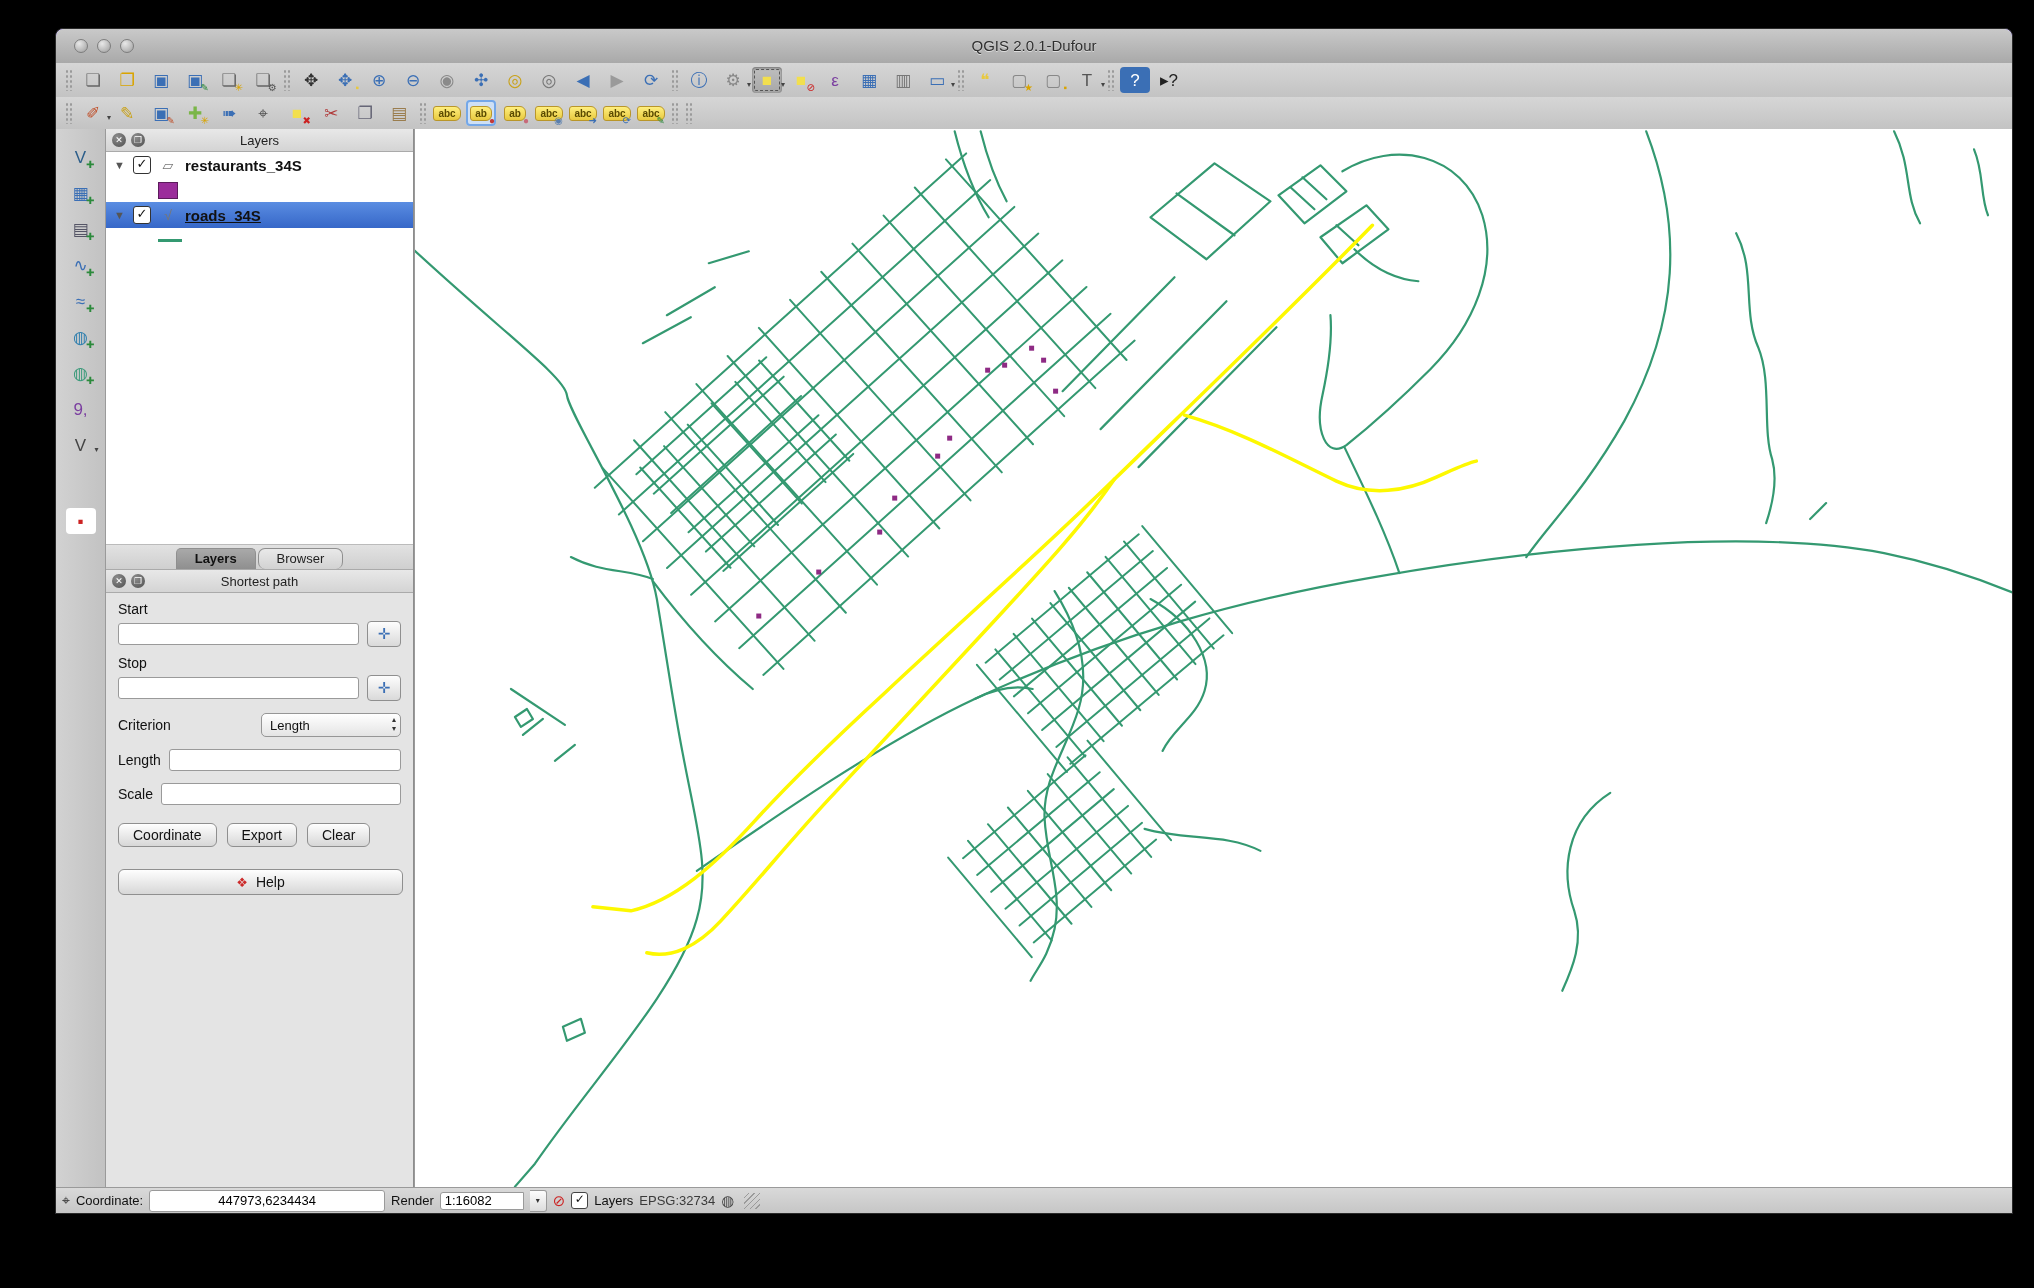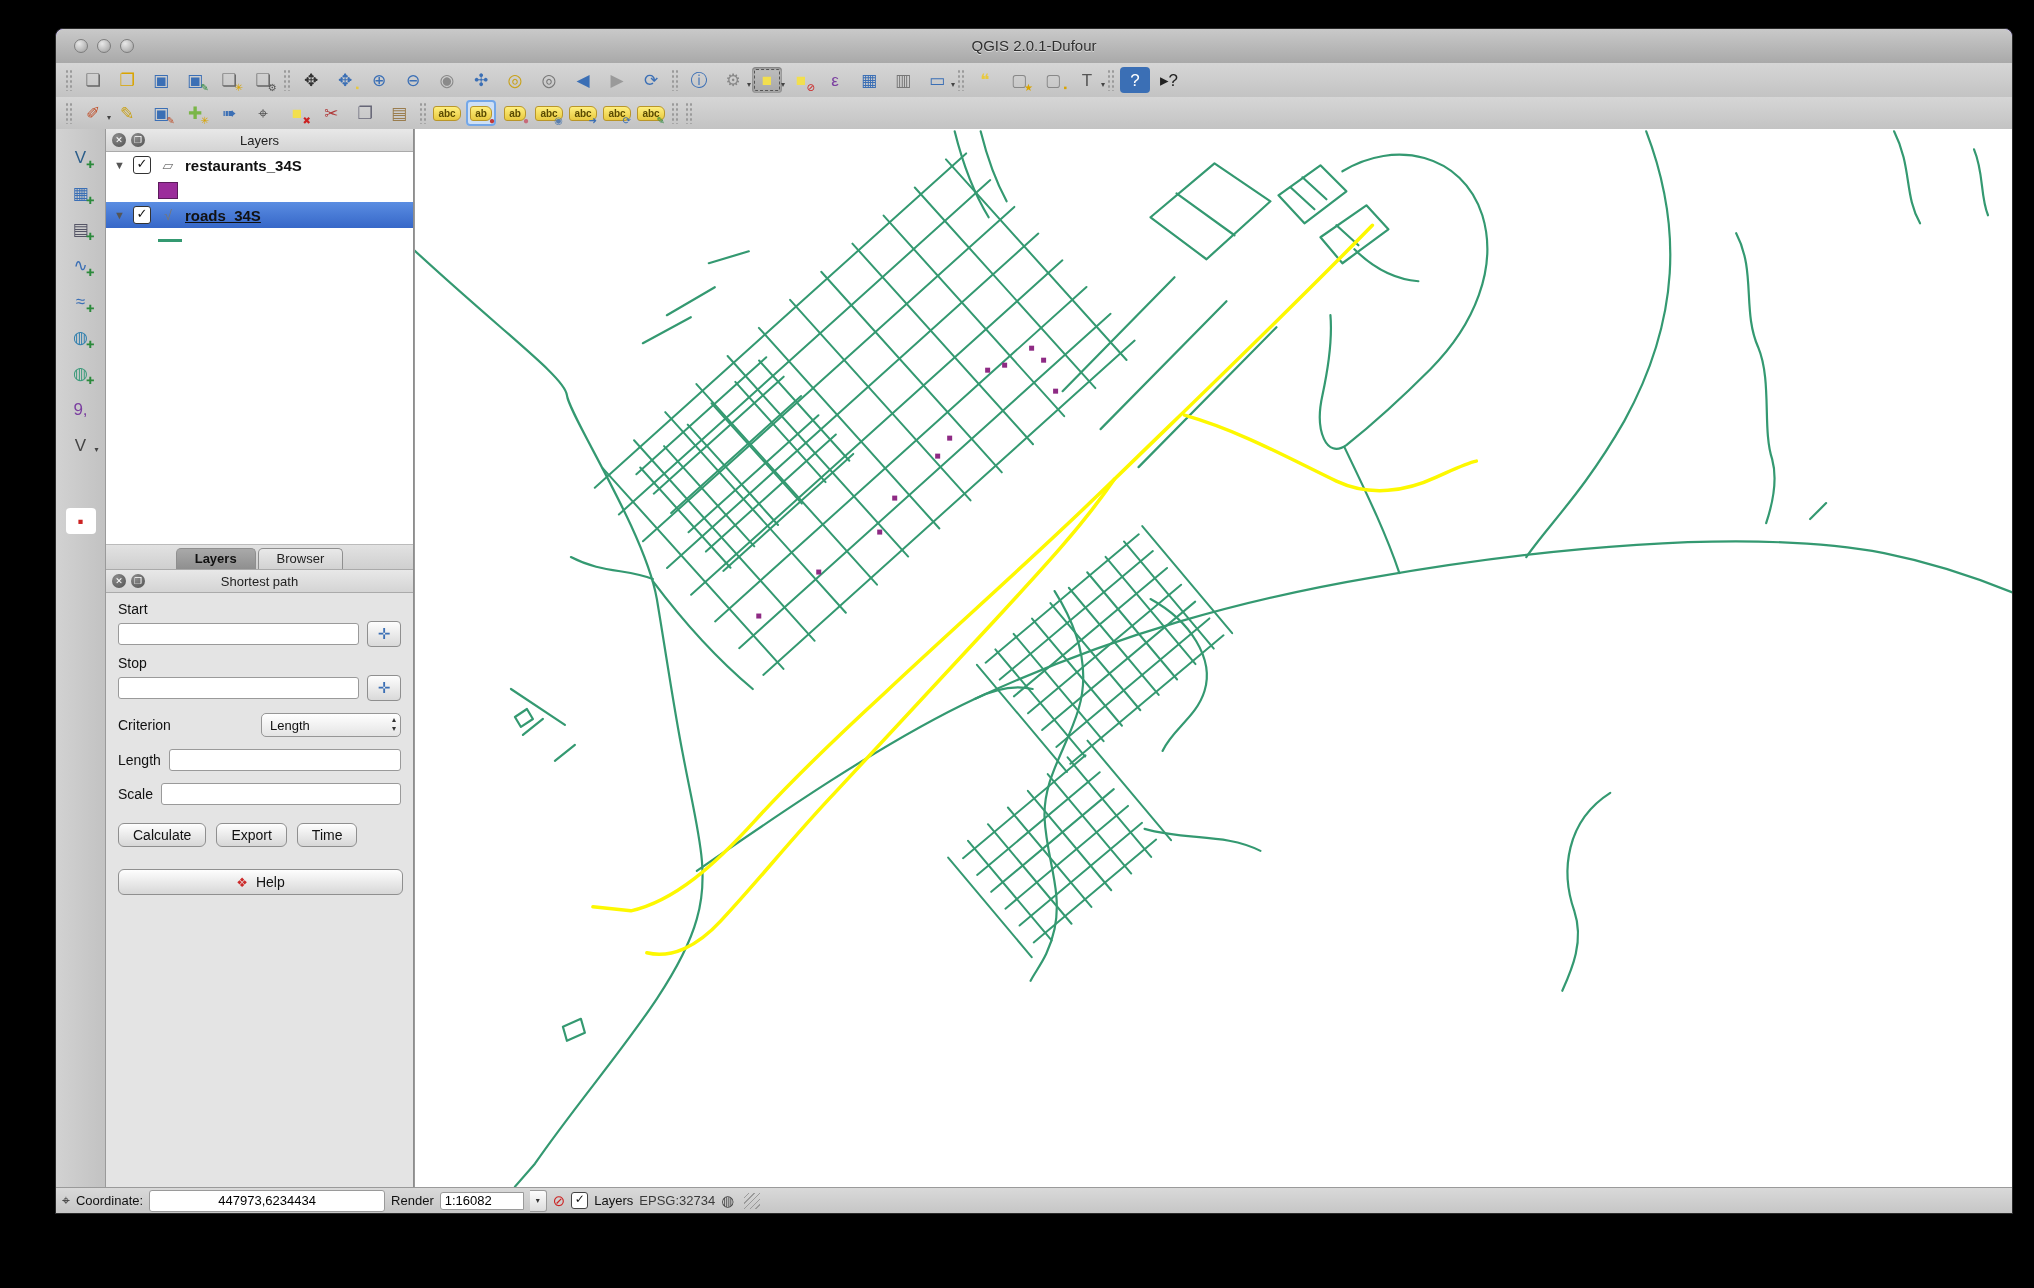--- a/index.html
+++ b/index.html
@@ -55,21 +55,21 @@
   .ltype{color:#777;font-size:14px;width:20px;text-align:center;}
   .lname{font-weight:bold;color:#111;}
   .lname.active{text-decoration:underline;}
   .swatchrow{height:24px;display:flex;align-items:center;padding-left:52px;}
   .swatch-pt{width:18px;height:15px;background:#9b2d9b;border:1px solid #5c1b5c;}
   .swatch-ln{width:24px;height:3px;background:#349971;}
   #docktabs{height:24px;display:flex;justify-content:center;align-items:flex-end;gap:2px;
     background:linear-gradient(#e2e2e2,#cfcfcf);border-bottom:1px solid #aaa;flex:none;}
   .dtab{font-size:13px;padding:2px 18px 3px;border:1px solid #8f8f8f;border-bottom:none;border-radius:5px 5px 0 0;}
   .dtab.on{background:linear-gradient(#a9a9a9,#8f8f8f);color:#111;font-weight:bold;}
-  .dtab.off{background:linear-gradient(#e9e9e9,#d2d2d2);color:#222;}
+  .dtab.off{background:linear-gradient(#e9e9e9,#d2d2d2);color:#222;border-radius:7px;}
   #sp-body{flex:1 1 auto;padding:0 12px 0;box-sizing:border-box;font-size:14px;color:#111;}
   .sp-label{margin:8px 0 4px;}
   .sp-inrow{display:flex;align-items:center;gap:8px;margin-bottom:6px;}
   .sp-input{flex:1 1 auto;height:20px;background:#fff;border:1px solid #9a9a9a;border-radius:3px;
     font-size:13px;padding:0 4px;}
   .xhair{width:32px;height:24px;border:1px solid #8f8f8f;border-radius:4px;flex:none;
     background:linear-gradient(#fdfdfd,#d9d9d9);color:#3b6fb5;font-size:15px;font-weight:bold;
     text-align:center;line-height:23px;}
   .sp-row{display:flex;align-items:center;gap:8px;margin:12px 0;}
   .dropdown{margin-left:auto;width:130px;height:22px;border:1px solid #969696;border-radius:5px;
@@ -408,23 +408,23 @@
       </div>
       <div class="sp-row">
         <span>Length</span>
         <input class="sp-input" value="" style="">
       </div>
       <div class="sp-row">
         <span>Scale</span>
         <input class="sp-input" value="" style="">
       </div>
       <div class="btnrow">
-        <div class="aquabtn">Calculate</div>
+        <div class="aquabtn">Coordinate</div>
         <div class="aquabtn">Export</div>
-        <div class="aquabtn">Time</div>
+        <div class="aquabtn">Clear</div>
       </div>
       <div class="helpbtn">
         <span class="hicon">❖</span><span>Help</span>
       </div>
     </div>
   </div>
 
   <div id="canvas">
     <svg id="map-svg" viewBox="0 0 1598 1058">
       <g id="g-roads">

